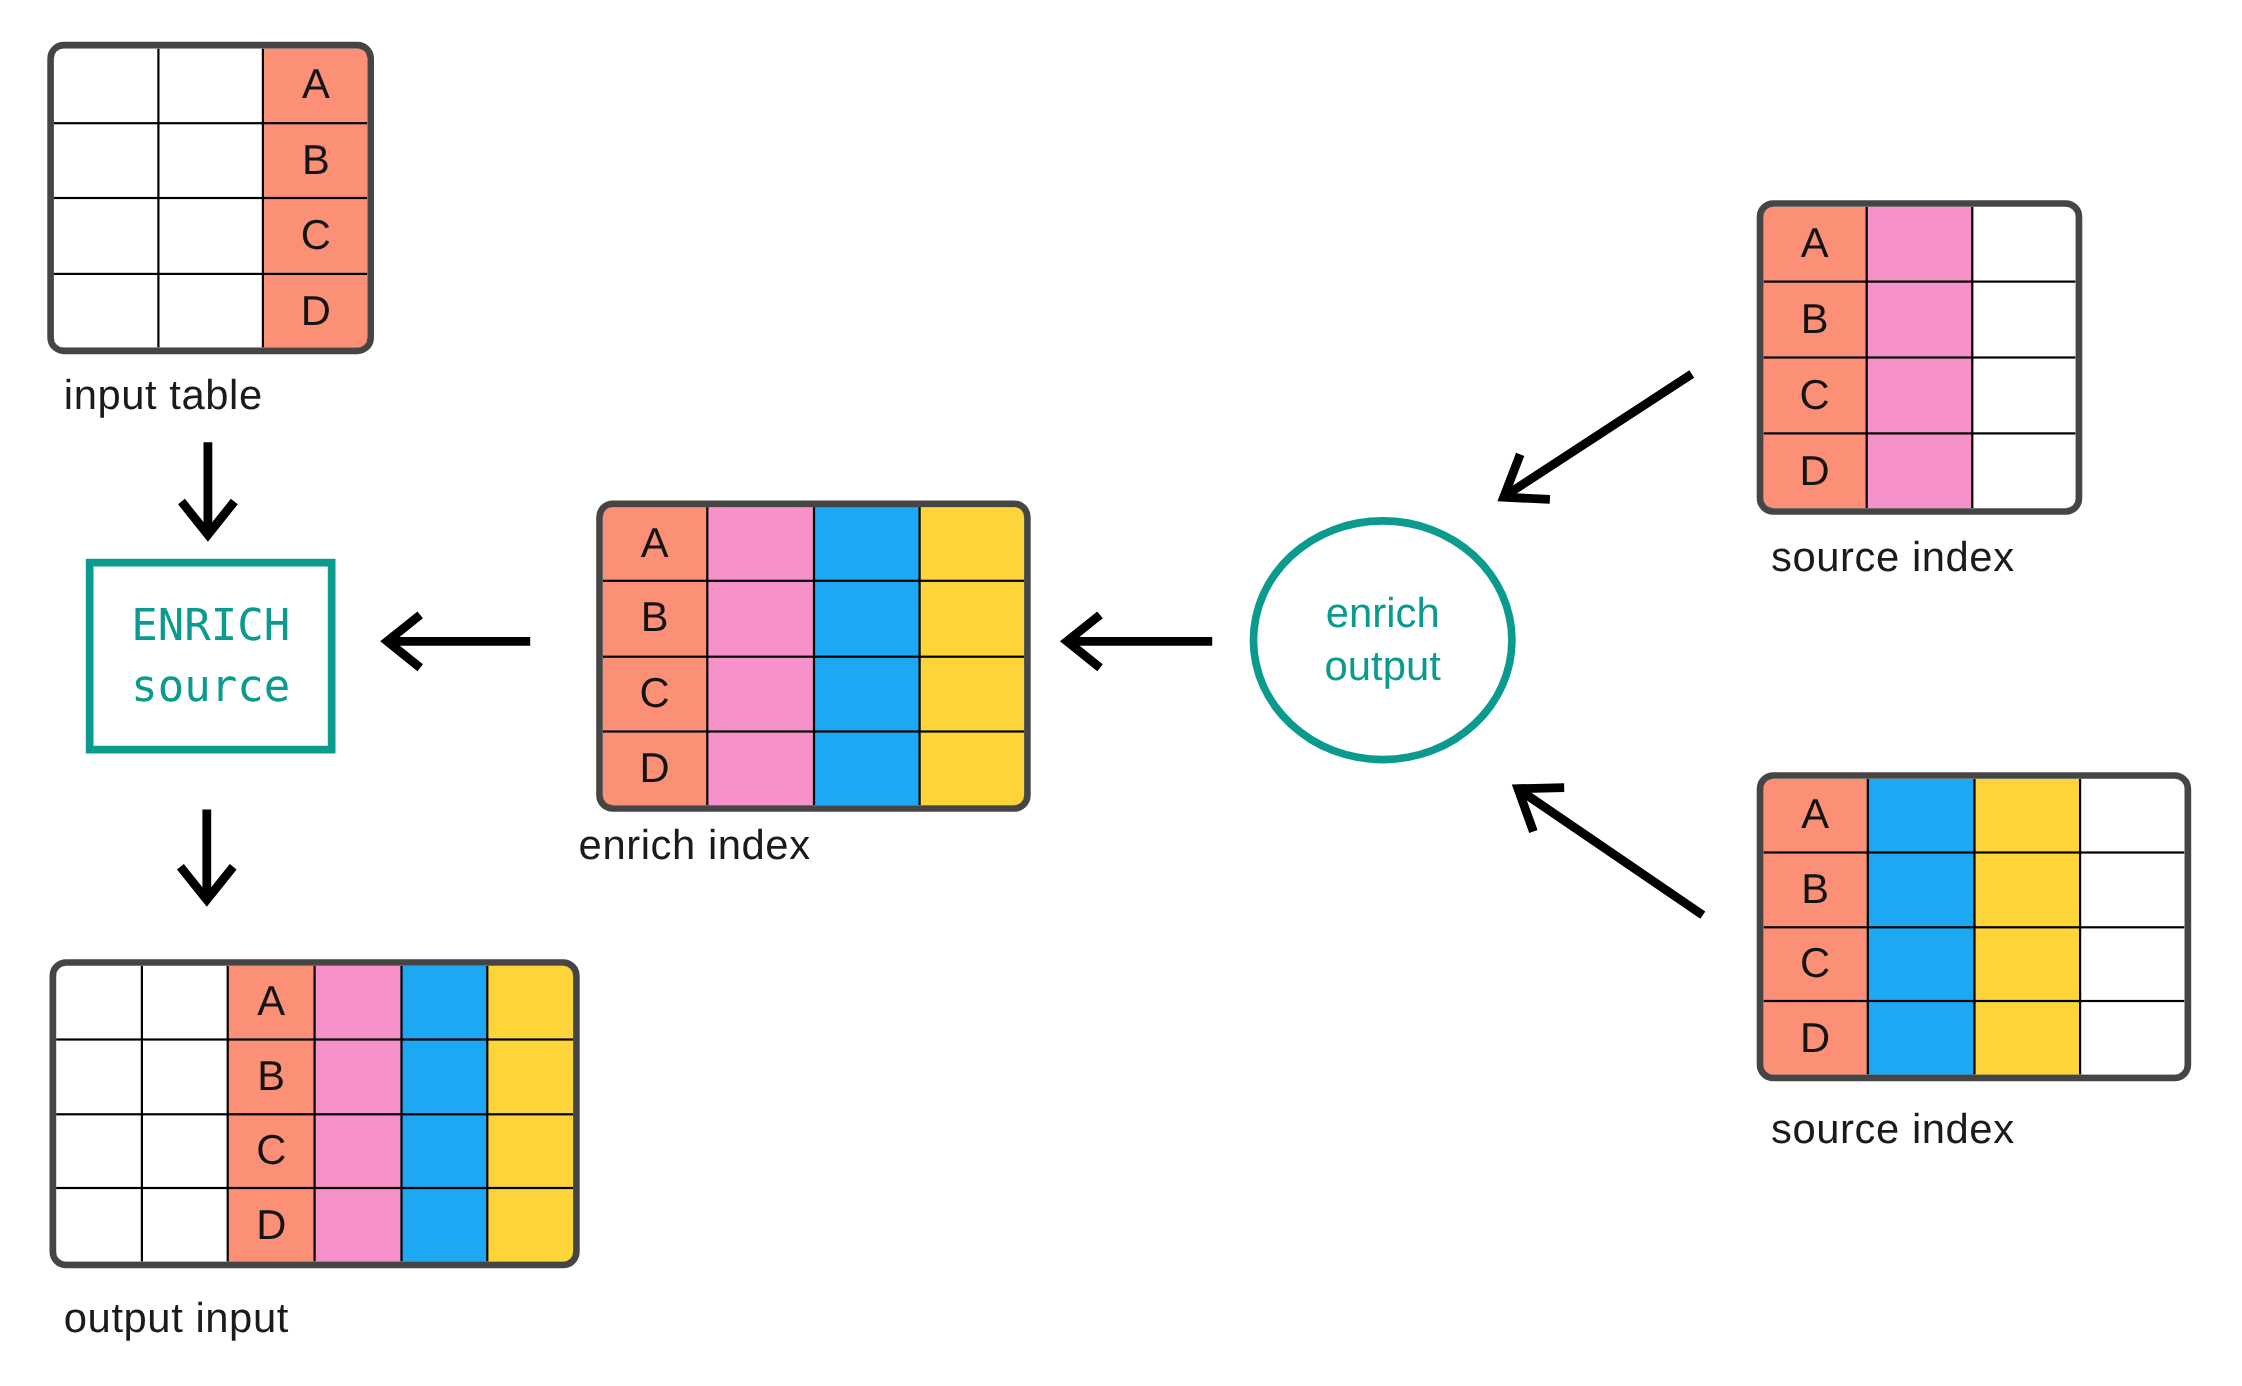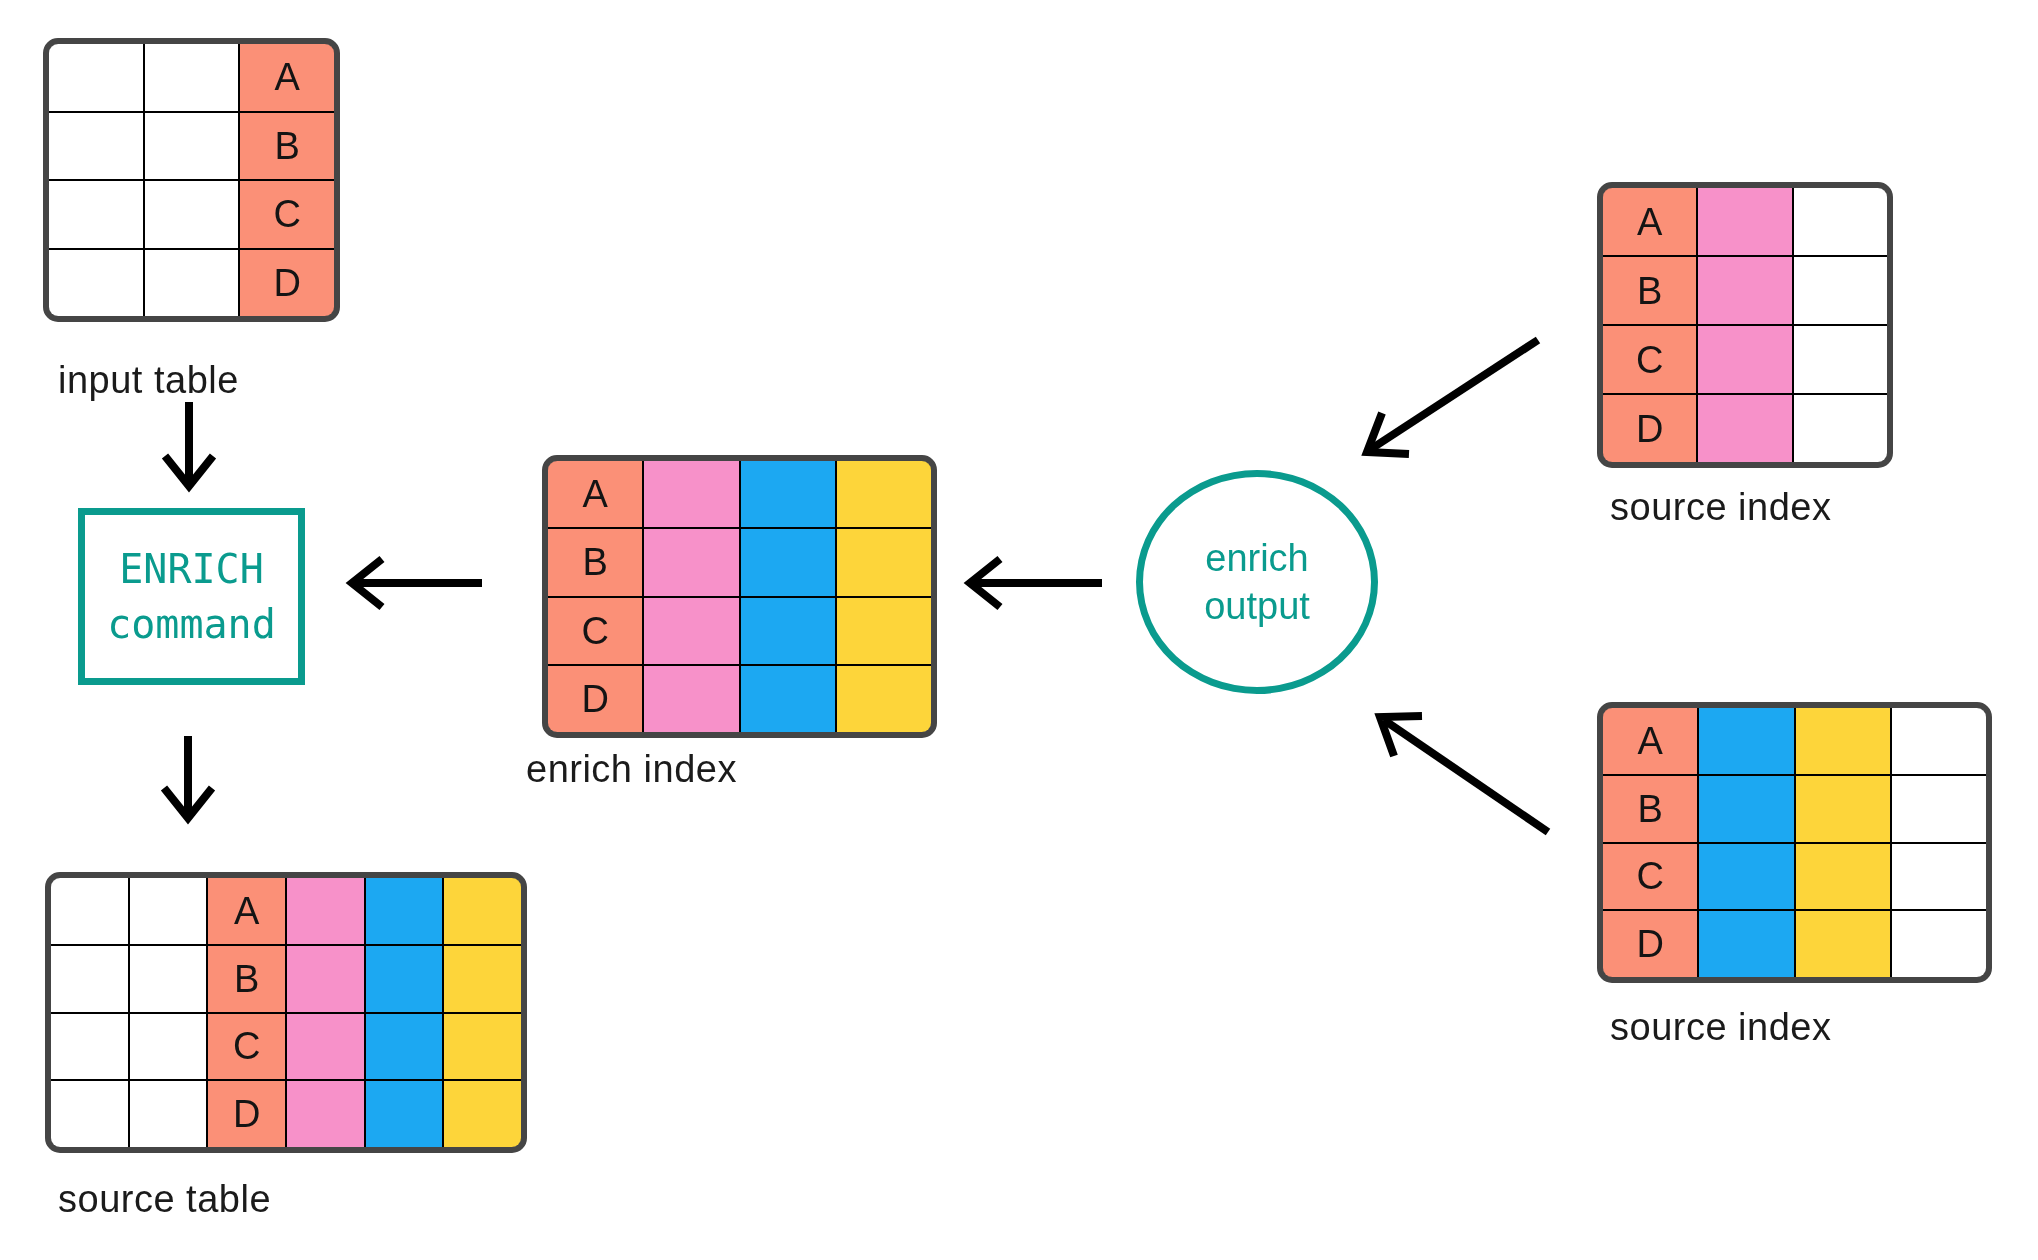--- a/index.html
+++ b/index.html
@@ -75,30 +75,30 @@
       <div class="cell c-salmon">
           <span class="cell-letter">C</span>
         </div>
       <div class="cell c-white"></div>
       <div class="cell c-white"></div>
       <div class="cell c-salmon">
           <span class="cell-letter">D</span>
         </div>
     </div>
   </div>
-  <div class="tbl-label" style="left:58px;top:359px">input table</div>
+  <div class="tbl-label" style="left:58px;top:339px">input table</div>
 
   <svg class="arrow" style="left:150px;top:396px" width="80" height="100" viewBox="0 0 80 100">
     <line x1="39" y1="6" x2="39" y2="84"></line>
     <polyline points="15,60 39,90 63,60"></polyline>
   </svg>
 
   <div class="cmd-box" style="left:78px;top:508px;width:227px;height:177px">
     <div class="cmd-line">ENRICH</div>
-    <div class="cmd-line">command</div>
+    <div class="cmd-line">source</div>
   </div>
 
   <svg class="arrow" style="left:149px;top:732px" width="80" height="95" viewBox="0 0 80 95">
     <line x1="39" y1="4" x2="39" y2="80"></line>
     <polyline points="15,56 39,86 63,56"></polyline>
   </svg>
 
   <div class="tbl" style="left:45px;top:872px;width:482px;height:281px">
     <div class="grid cols6 rows4">
       <div class="cell c-white"></div>
@@ -128,21 +128,21 @@
       <div class="cell c-white"></div>
       <div class="cell c-white"></div>
       <div class="cell c-salmon">
           <span class="cell-letter">D</span>
         </div>
       <div class="cell c-pink"></div>
       <div class="cell c-blue"></div>
       <div class="cell c-yellow"></div>
     </div>
   </div>
-  <div class="tbl-label" style="left:58px;top:1178px">source table</div>
+  <div class="tbl-label" style="left:58px;top:1178px">output input</div>
 
   <div class="tbl" style="left:542px;top:455px;width:395px;height:283px">
     <div class="grid cols4 rows4">
       <div class="cell c-salmon">
           <span class="cell-letter">A</span>
         </div>
       <div class="cell c-pink"></div>
       <div class="cell c-blue"></div>
       <div class="cell c-yellow"></div>
       <div class="cell c-salmon">

